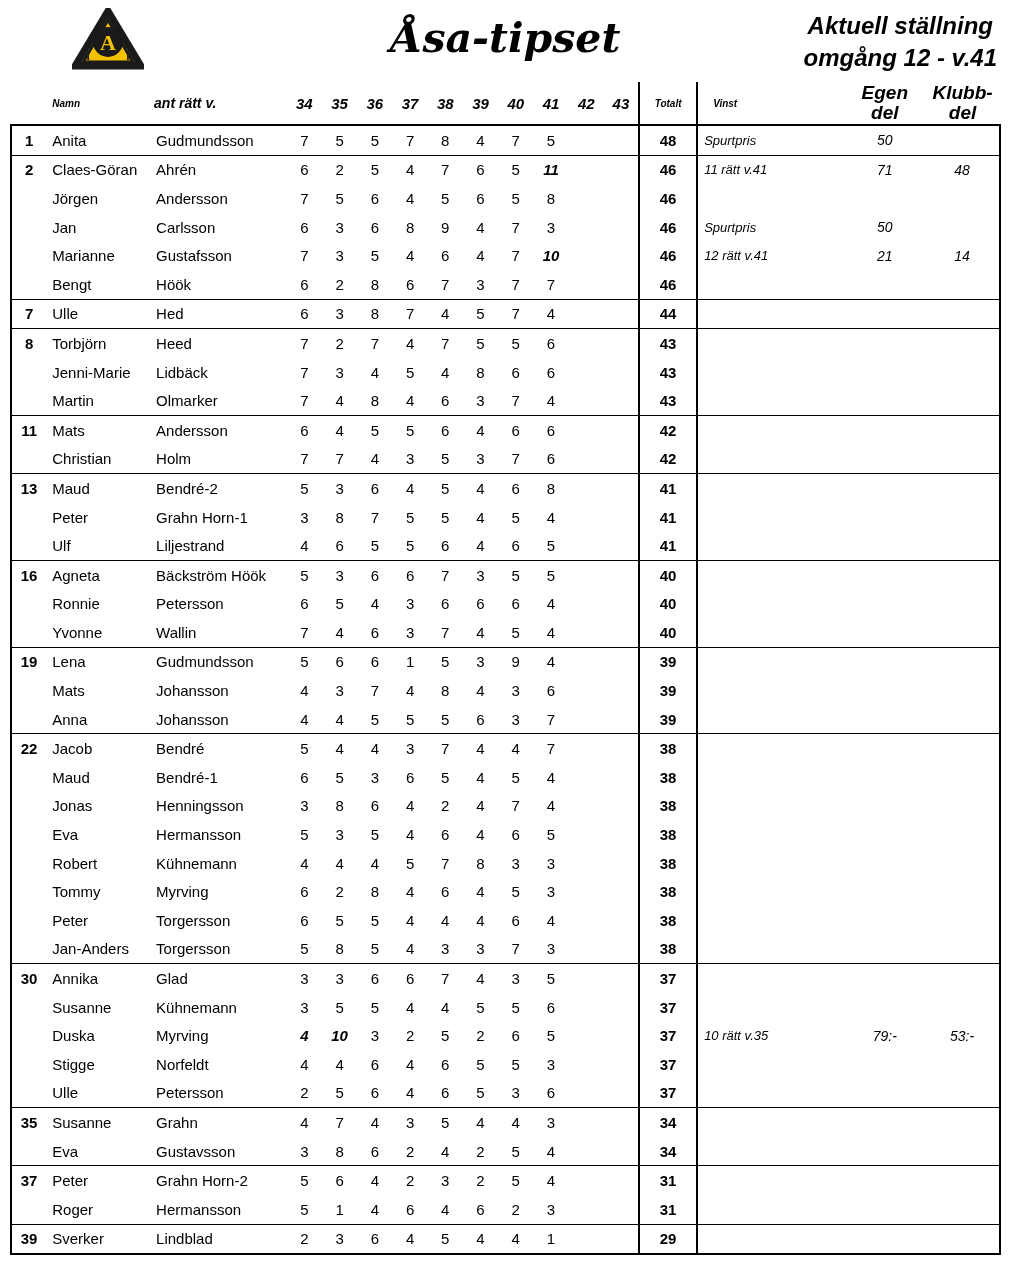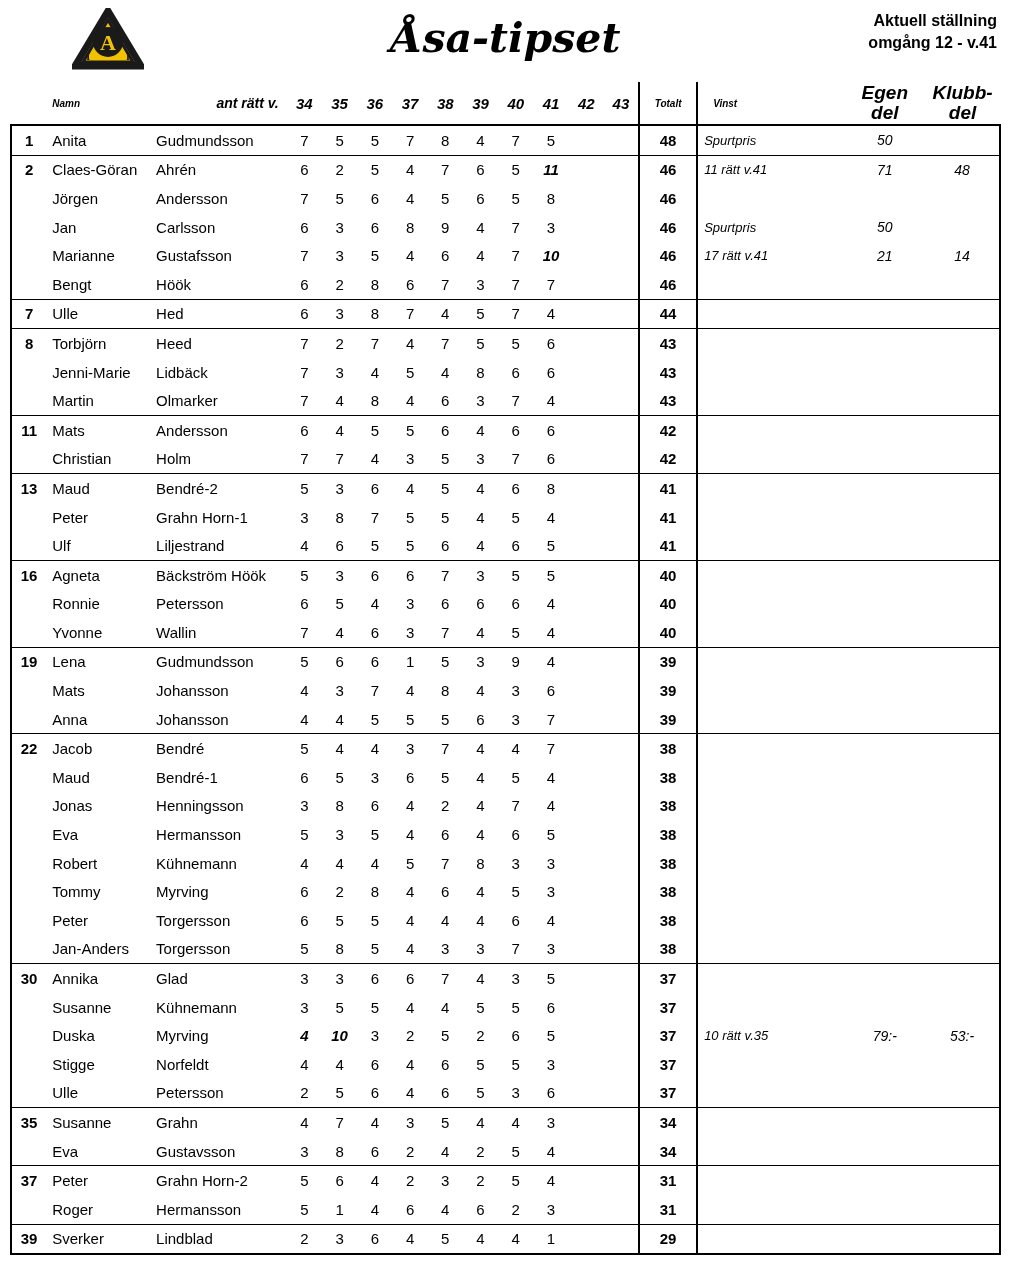--- a/index.html
+++ b/index.html
@@ -45,24 +45,25 @@
     font-family: "DejaVu Serif", serif;
     font-weight: bold;
     font-style: italic;
     font-size: 41px;
     letter-spacing: 0px;
   }
   .header-right {
     position: absolute;
     right: 4px;
     top: 4px;
-    text-align: right;
-    font-size: 16px;
+    text-align: center;
+    font-size: 24px;
     font-weight: bold;
     line-height: 1.35;
+    font-style: italic;
   }
 
   
   table.standings {
     width: 991px;
     border-collapse: collapse;
     table-layout: fixed;
     font-size: 14.5px;
   }
   table.standings col.c-rank   { width: 34px; }
@@ -86,21 +87,21 @@
     font-size: 10px;
     height: 42px;
     border-bottom: 2px solid #000;
     text-align: center;
   }
   thead th.h-name {
     text-align: left;
     padding-left: 6px;
   }
   thead th.h-ant {
-    text-align: right;
+    text-align: left;
     padding-right: 8px;
     font-size: 14px;
   }
   thead th.h-match { font-size: 15px; font-style: italic; font-weight: bold;}
   thead th.h-total { border-left: 2px solid #000; border-right: 2px solid #000; }
   thead th.h-vinst { text-align: left; padding-left: 15px; }
   thead th.h-egen, thead th.h-klubb {
     line-height: 1.05;
     font-size: 19px;
   }
@@ -303,21 +304,21 @@
           <td class="m">3</td>
           <td class="m">5</td>
           <td class="m">4</td>
           <td class="m">6</td>
           <td class="m">4</td>
           <td class="m">7</td>
           <td class="m bold">10</td>
           <td class="m"></td>
           <td class="m"></td>
           <td class="total">46</td>
-          <td class="vinst">17 rätt v.41</td>
+          <td class="vinst">12 rätt v.41</td>
           <td class="egen">21</td>
           <td class="klubb">14</td>
         </tr>
         <tr>
           <td class="rank"></td>
           <td class="first">Bengt</td>
           <td class="last">Höök</td>
           <td class="m">6</td>
           <td class="m">2</td>
           <td class="m">8</td>

